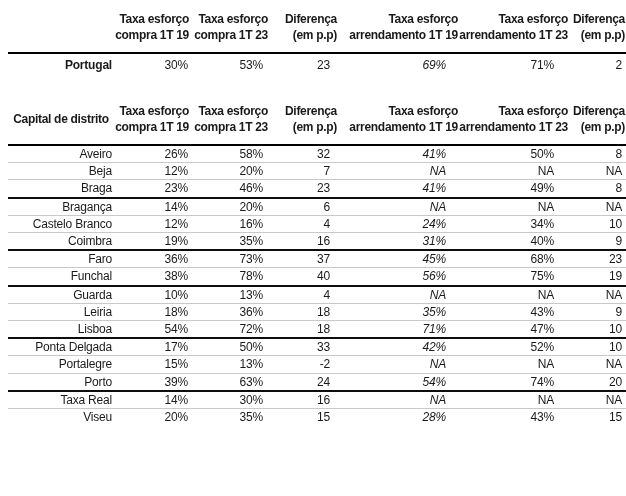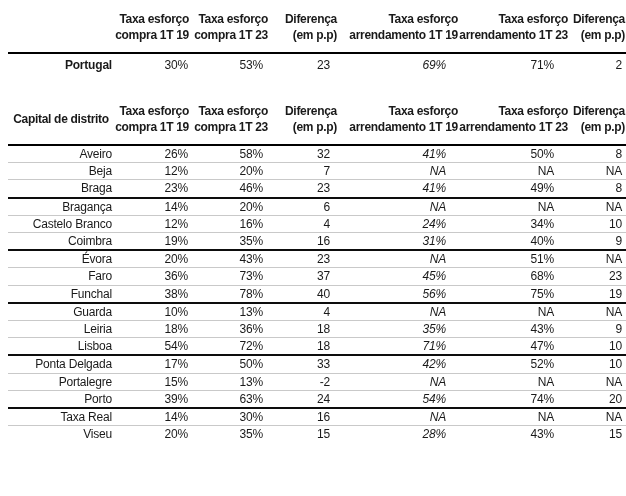--- a/index.html
+++ b/index.html
@@ -225,29 +225,20 @@
         <tr class="group-end">
           <td class="label">Coimbra</td>
           <td>19%</td>
           <td>35%</td>
           <td>16</td>
           <td>31%</td>
           <td>40%</td>
           <td>9</td>
         </tr>
         <tr>
-          <td class="label">Évora</td>
-          <td>20%</td>
-          <td>43%</td>
-          <td>23</td>
-          <td>NA</td>
-          <td>51%</td>
-          <td>NA</td>
-        </tr>
-        <tr>
           <td class="label">Faro</td>
           <td>36%</td>
           <td>73%</td>
           <td>37</td>
           <td>45%</td>
           <td>68%</td>
           <td>23</td>
         </tr>
         <tr class="group-end">
           <td class="label">Funchal</td>

